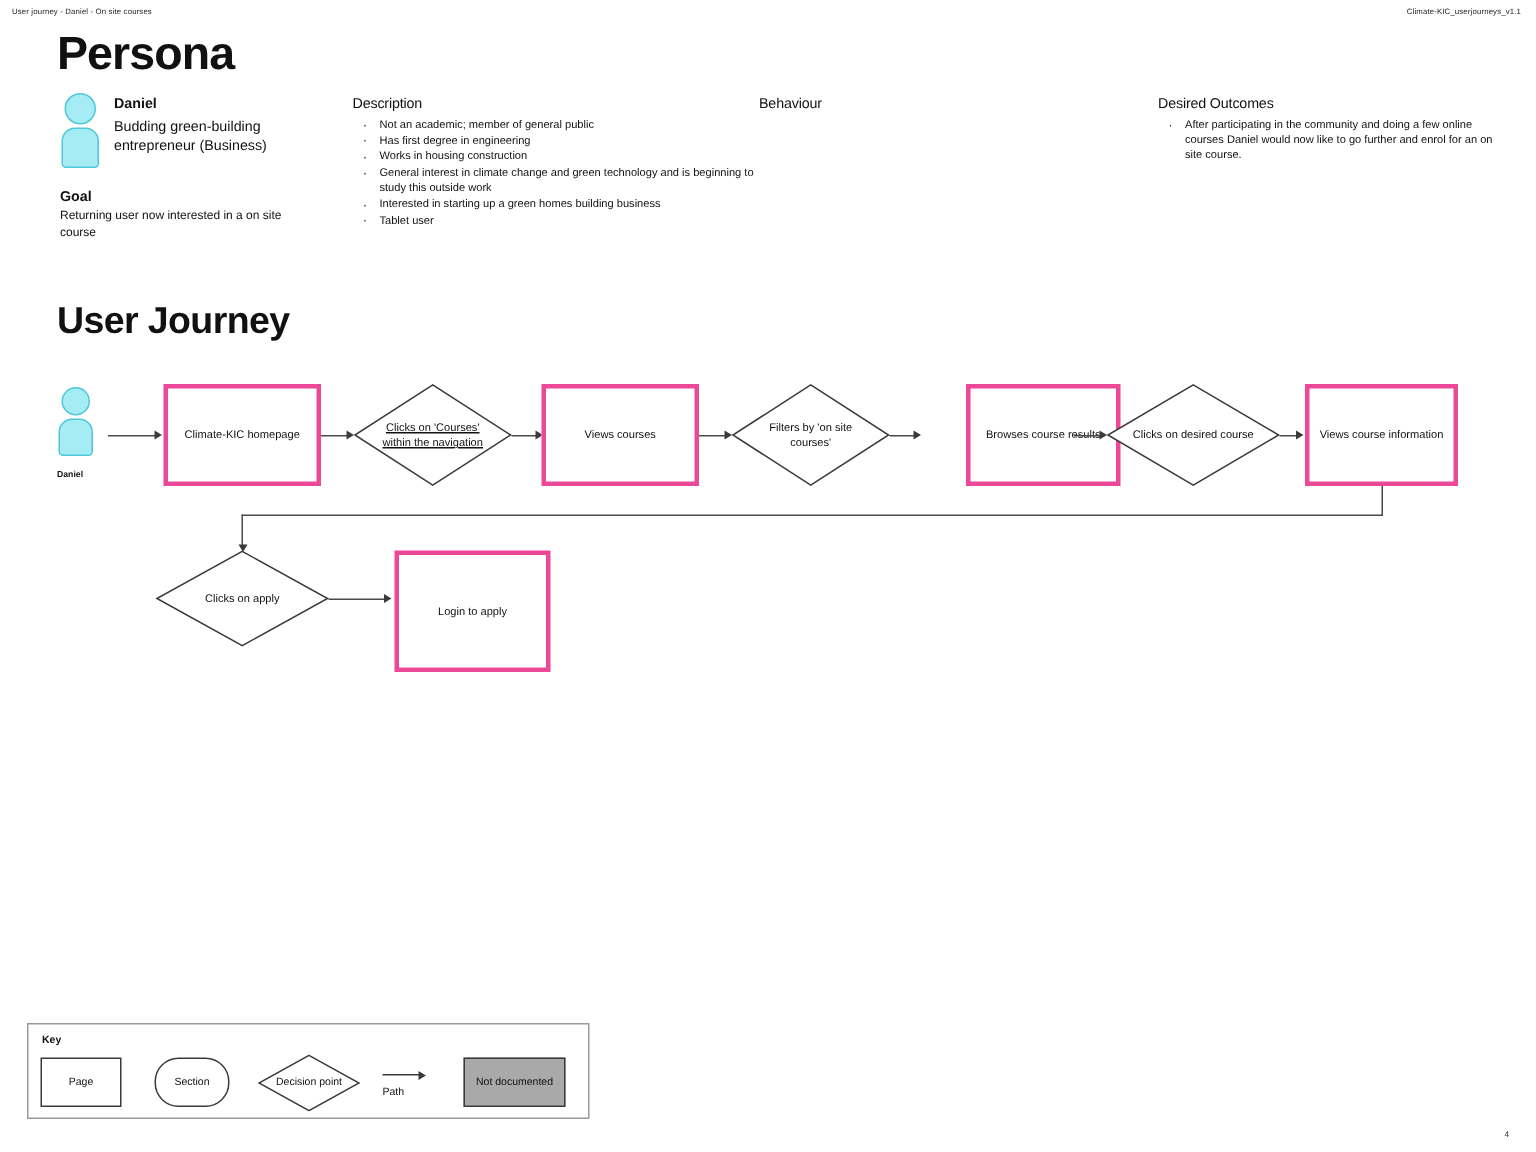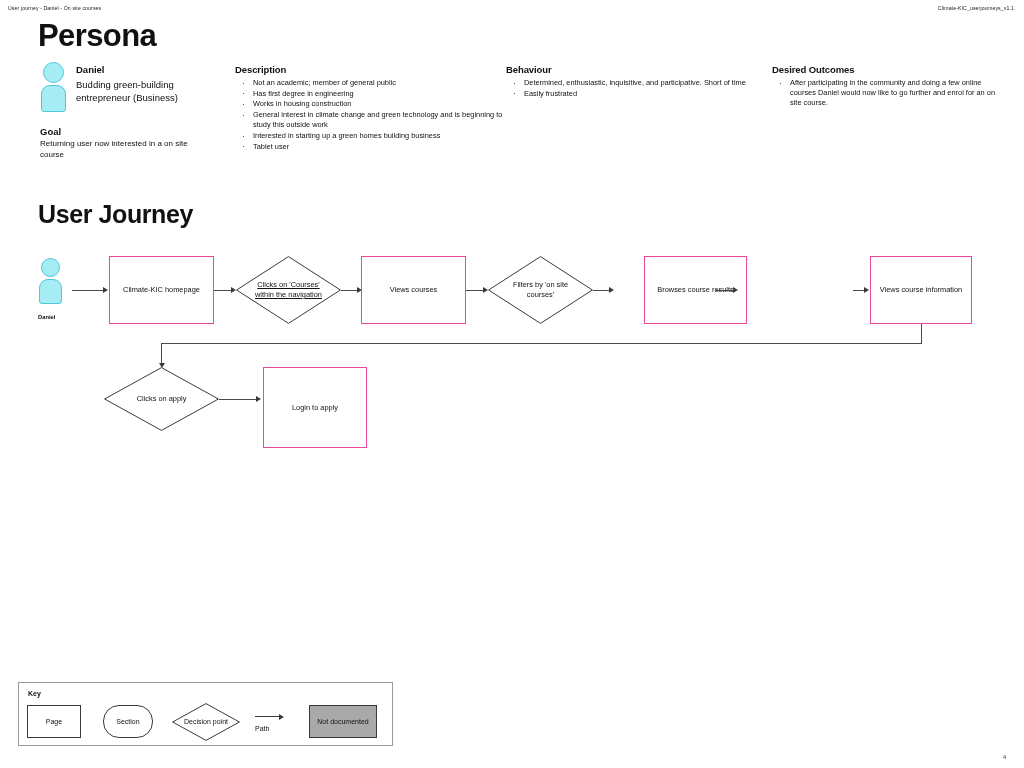--- a/index.html
+++ b/index.html
@@ -118,21 +118,21 @@
     line-height: 1.4;
   }
 
   
   .col {
     position: absolute;
     top: 64px;
   }
   .col-title {
     font-size: 9.5px;
-    font-weight: bold;
+    font-weight: normal;
     margin: 0 0 3px 0;
     letter-spacing: -0.1px;
   }
   .col ul {
     list-style: none;
     margin: 0;
     padding: 0;
   }
   .col li {
     position: relative;
@@ -170,21 +170,21 @@
     left: 38px; top: 314px;
     font-size: 5.8px;
     font-weight: bold;
   }
 
   
   .flow { position: absolute; left: 0; top: 0; width: 1024px; height: 768px; }
 
   .node-box {
     position: absolute;
-    border: 1px solid #ec4899;
+    border: 3px solid #ec4899;
     background: #ffffff;
     box-sizing: border-box;
     display: flex;
     align-items: center;
     justify-content: center;
     text-align: center;
     font-size: 7.4px;
     line-height: 1.35;
     padding: 2px 5px;
   }
@@ -344,24 +344,20 @@
     <li>Has first degree in engineering</li>
     <li>Works in housing construction</li>
     <li>General interest in climate change and green technology and is beginning to study this outside work</li>
     <li>Interested in starting up a green homes building business</li>
     <li>Tablet user</li>
   </ul>
 </div>
 
 <div class="col" id="col-behaviour">
   <div class="col-title">Behaviour</div>
-  <ul>
-    <li>Determined, enthusiastic, inquisitive, and participative. Short of time</li>
-    <li>Easily frustrated</li>
-  </ul>
 </div>
 
 <div class="col" id="col-outcomes">
   <div class="col-title">Desired Outcomes</div>
   <ul>
     <li>After participating in the community and doing a few online courses Daniel would now like to go further and enrol for an on site course.</li>
   </ul>
 </div>
 
 <div class="h-journey">User Journey</div>
@@ -407,20 +403,26 @@
   </div>
 
   <div class="conn conn-h" style="left:593px; top:290px; width:18px;"></div>
   <div class="arrow-r" style="left:609px; top:287px;"></div>
 
   <div class="node-box" style="left:644px; top:256px; width:103px; height:68px;">Browses course results</div>
 
   <div class="conn conn-h" style="left:716px; top:290px; width:18px;"></div>
   <div class="arrow-r" style="left:733px; top:287px;"></div>
 
+  <div class="node-diamond" style="left:738px; top:256px; width:115px; height:68px;">
+    <svg viewBox="0 0 115 68" preserveAspectRatio="none">
+      <polygon points="57.5,0.6 114.4,34 57.5,67.4 0.6,34" fill="#ffffff" stroke="#3a3a3a" stroke-width="1"></polygon>
+    </svg>
+    <div class="dlabel">Clicks on desired course</div>
+  </div>
 
   <div class="conn conn-h" style="left:853px; top:290px; width:13px;"></div>
   <div class="arrow-r" style="left:864px; top:287px;"></div>
 
   <div class="node-box" style="left:870px; top:256px; width:102px; height:68px;">Views course information</div>
 
   <div class="conn conn-v" style="left:921px; top:324px; height:20px;"></div>
   <div class="conn conn-h" style="left:161px; top:343px; width:761px;"></div>
   <div class="conn conn-v" style="left:161px; top:343px; height:22px;"></div>
   <div class="arrow-d" style="left:158.5px; top:363px;"></div>

